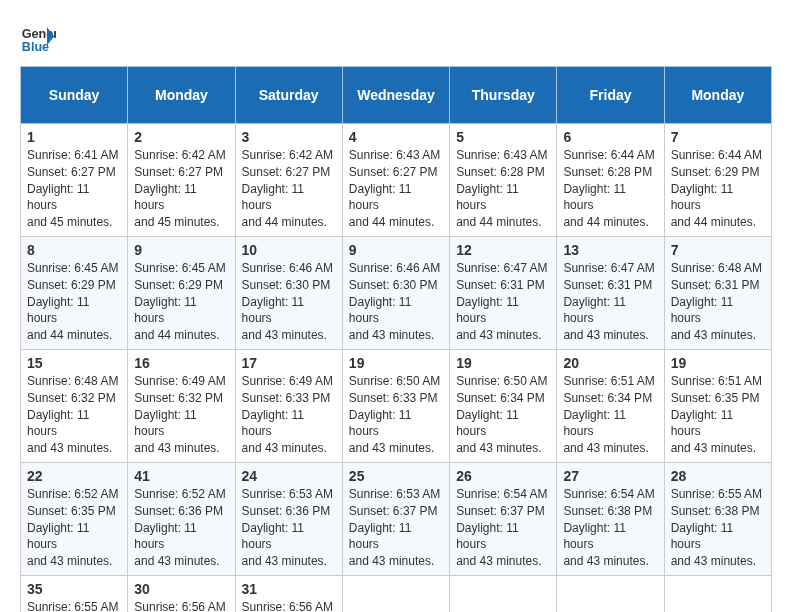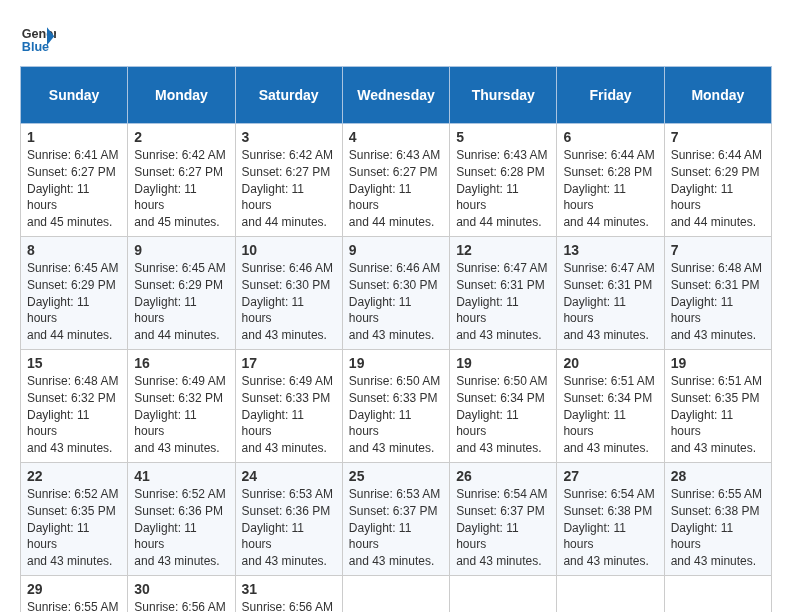--- a/index.html
+++ b/index.html
@@ -308,21 +308,21 @@
         <td>
           <span class="day-num">28</span>
           <div class="day-info" style="white-space: pre-line;">Sunrise: 6:55 AM
 Sunset: 6:38 PM
 Daylight: 11 hours
 and 43 minutes.</div>
         </td>
       </tr>
       <tr>
         <td>
-          <span class="day-num">29</span>
+          <span class="day-num">35</span>
           <div class="day-info" style="white-space: pre-line;">Sunrise: 6:55 AM
 Sunset: 6:39 PM
 Daylight: 11 hours
 and 43 minutes.</div>
         </td>
         <td>
           <span class="day-num">30</span>
           <div class="day-info" style="white-space: pre-line;">Sunrise: 6:56 AM
 Sunset: 6:39 PM
 Daylight: 11 hours

